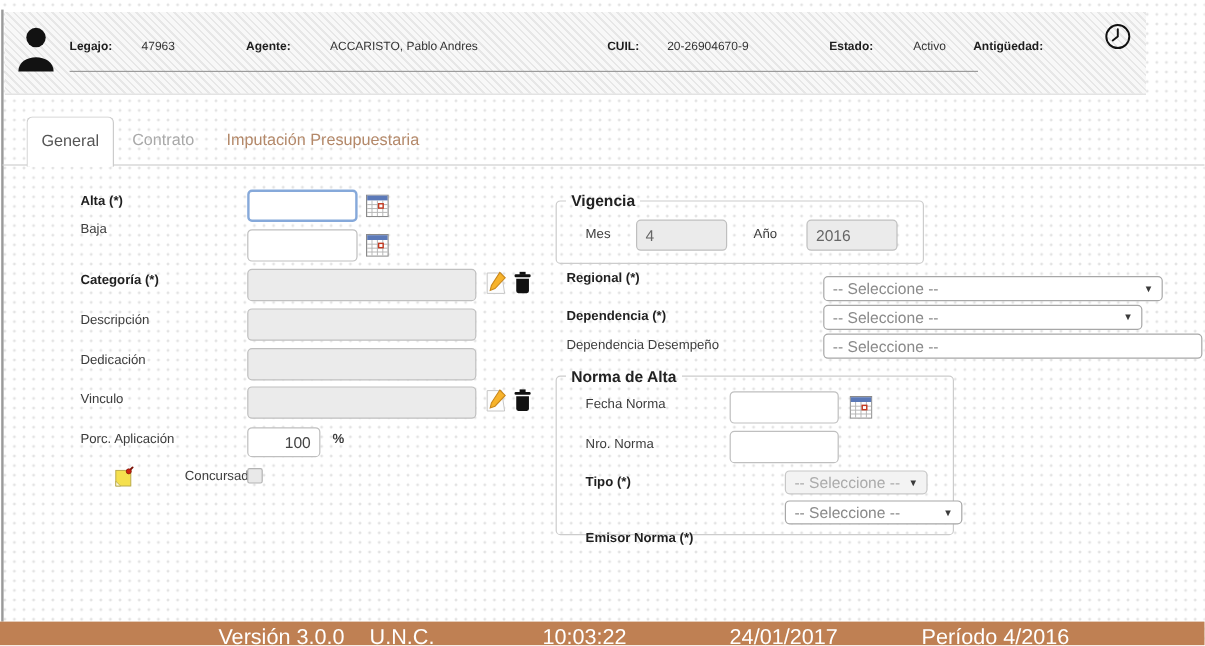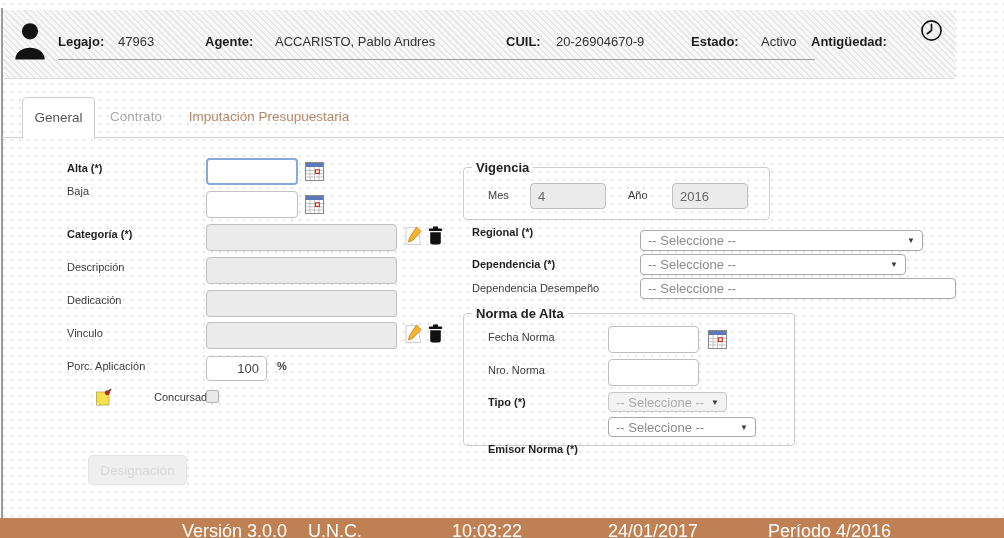--- a/index.html
+++ b/index.html
@@ -13,39 +13,39 @@
     background-image:radial-gradient(circle,#e3e3e3 1px,transparent 1.4px);
     background-size:8px 8px;
   }
   .left-border{position:absolute;left:1px;top:8px;width:2px;height:510px;background:#9a9a9a;}
   
   .header-band{
     position:absolute;left:4px;top:10px;width:951px;height:68px;
     background:repeating-linear-gradient(45deg,#f8f8f8 0px,#f8f8f8 3px,#e7e7e7 3px,#e7e7e7 4.5px);
     border-bottom:1px solid #dcdcdc;
   }
-  .hfield{position:absolute;top:24px;font-size:13px;white-space:nowrap;}
+  .hfield{position:absolute;top:24px;font-size:10px;white-space:nowrap;}
   .hfield.b{font-weight:bold;color:#1d1d1d;}
   .hfield.v{color:#333;}
   .header-rule{position:absolute;left:54px;top:49px;width:757px;height:1px;background:#9b9b9b;}
   .icon-abs{position:absolute;}
   
   .tab{position:absolute;top:97px;height:40px;line-height:40px;text-align:center;font-size:13.5px;cursor:default;}
   .tab.active{background:#ffffff;border:1px solid #cccccc;border-bottom:none;border-radius:5px 5px 0 0;color:#555;height:41px;z-index:2;}
   .tab.inactive{color:#a9a9a9;}
   .tab.accent{color:#b4896a;}
   .tabs-underline{position:absolute;left:2px;top:137px;width:1002px;height:1px;background:#cfcfcf;z-index:1;}
   
   .lbl{position:absolute;font-size:11px;color:#3c3c3c;white-space:nowrap;}
   .lbl.b{font-weight:bold;color:#1f1f1f;}
   .inp{position:absolute;box-sizing:border-box;height:27px;border:1px solid #bfbfbf;border-radius:4px;background:#fff;font-family:inherit;font-size:13px;color:#444;padding:0 7px;outline:none;}
   .inp.focus{border:2px solid #86a9da;}
   .inp.dis{background:#ebebeb;color:#666;}
   .inp.num{text-align:right;padding-left:16px;}
-  .sel{position:absolute;box-sizing:border-box;border:1px solid #a7a7a7;border-radius:4px;background:#fff;color:#8a8a8a;font-size:13px;display:flex;align-items:center;justify-content:space-between;padding:0 7px;cursor:default;}
+  .sel{position:absolute;box-sizing:border-box;border:1px solid #a7a7a7;border-radius:4px;background:#fff;color:#8a8a8a;font-size:13px;display:flex;align-items:center;justify-content:space-between;padding:0 7px;cursor:default;margin-left:46px;}
   .sel.dis{background:#f3f3f3;color:#ababab;border-color:#c7c7c7;}
   .sel .arrow{font-size:8px;color:#3a3a3a;margin-left:6px;}
   fieldset.box{position:absolute;margin:0;border:1px solid #cccccc;border-radius:4px;padding:0;}
   fieldset.box legend{font-size:13px;font-weight:bold;color:#222;padding:0 4px;margin-left:8px;}
   .chk{position:absolute;width:13px;height:13px;box-sizing:border-box;background:#e9e9e9;border:1px solid #b3b3b3;border-radius:2px;}
   .btn-dis{position:absolute;border:1px solid #e4e4e4;border-radius:4px;background:#efefef;color:#d7d7d7;font-family:inherit;font-size:13.5px;}
   
   .footer{position:absolute;left:0;top:518px;width:1004px;height:20px;background:#bf8053;}
   .footer span{position:absolute;top:3px;color:#ffffff;font-size:18px;white-space:nowrap;}
 </style>
@@ -135,21 +135,20 @@
 
   <svg class="icon-abs" style="left:95px;top:388px;" width="18" height="18" viewBox="0 0 18 18">
     <rect x="1.5" y="4" width="12.5" height="13" fill="#f5e04e" stroke="#b9a94a" stroke-width="0.8"></rect>
     <path d="M1.5 17 L1.5 13 L5.5 17 Z" fill="#fffbe0" stroke="#b9a94a" stroke-width="0.7"></path>
     <path d="M12.5 4.5 L15.5 1.5" stroke="#7a1005" stroke-width="1.6" stroke-linecap="round"></path>
     <circle cx="12.3" cy="4.8" r="2.1" fill="#cc2211" stroke="#7a1005" stroke-width="0.6"></circle>
   </svg>
   <span class="lbl" style="left:118px;top:391px;margin-left:36px;">Concursado</span>
   <span class="chk" style="left:206px;top:390px;"></span>
 
-  <button class="btn-dis" style="left:88px;top:455px;width:99px;height:30px;" disabled="">Designación</button>
 
   <fieldset class="box" style="left:463px;top:160px;width:305px;height:58px;">
     <legend>Vigencia</legend>
   </fieldset>
   <span class="lbl" style="left:488px;top:189px;">Mes</span>
   <input class="inp dis" disabled="" style="left: 530px; top: 183px; width: 76px; height: 26px;" value="4">
   <span class="lbl" style="left:628px;top:189px;">Año</span>
   <input class="inp dis" disabled="" style="left: 672px; top: 183px; width: 76px; height: 26px;" value="2016">
 
   <span class="lbl b" style="left:472px;top:226px;">Regional (*)</span>

